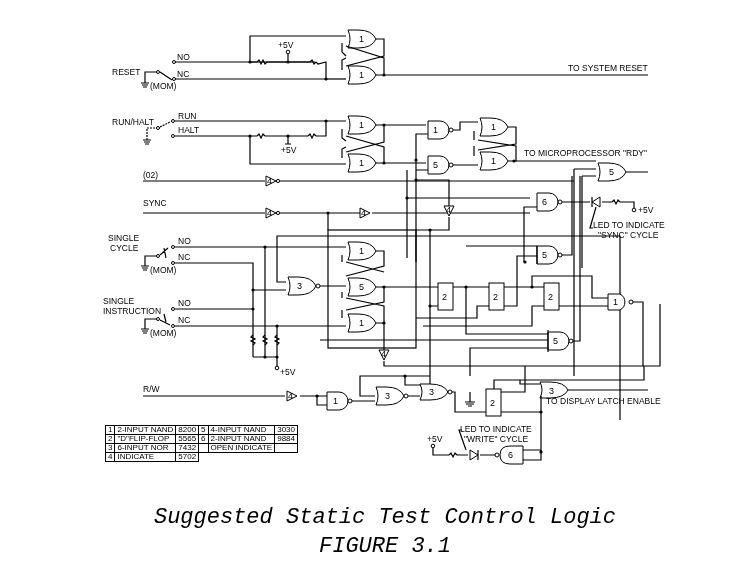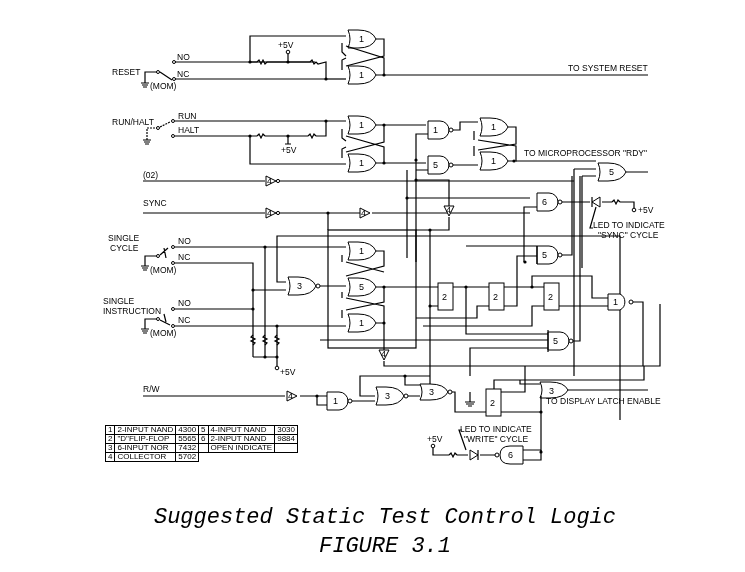--- a/index.html
+++ b/index.html
@@ -337,21 +337,21 @@
 
   <text class="title" x="385" y="523" text-anchor="middle">Suggested Static Test Control Logic</text>
   <text class="title" x="385" y="552" text-anchor="middle">FIGURE 3.1</text>
 </svg>
 
 <table class="legend">
   <tbody id="legend-body">
       <tr>
         <td>1</td>
         <td>2-INPUT NAND</td>
-        <td>4300</td>
+        <td>8200</td>
         <td>5</td>
         <td>4-INPUT NAND</td>
         <td>3030</td>
       </tr>
       <tr>
         <td>2</td>
         <td>"D"FLIP-FLOP</td>
         <td>5565</td>
         <td>6</td>
         <td>2-INPUT NAND</td>
@@ -360,20 +360,20 @@
       <tr>
         <td>3</td>
         <td>6-INPUT NOR</td>
         <td>7432</td>
         <td></td>
         <td>OPEN INDICATE</td>
         <td></td>
       </tr>
       <tr>
         <td>4</td>
-        <td>COLLECTOR</td>
+        <td>INDICATE</td>
         <td>5702</td>
         <td class="blank"></td>
         <td class="blank"></td>
         <td class="blank"></td>
       </tr>
     </tbody>
 </table>
 
 </body></html>

